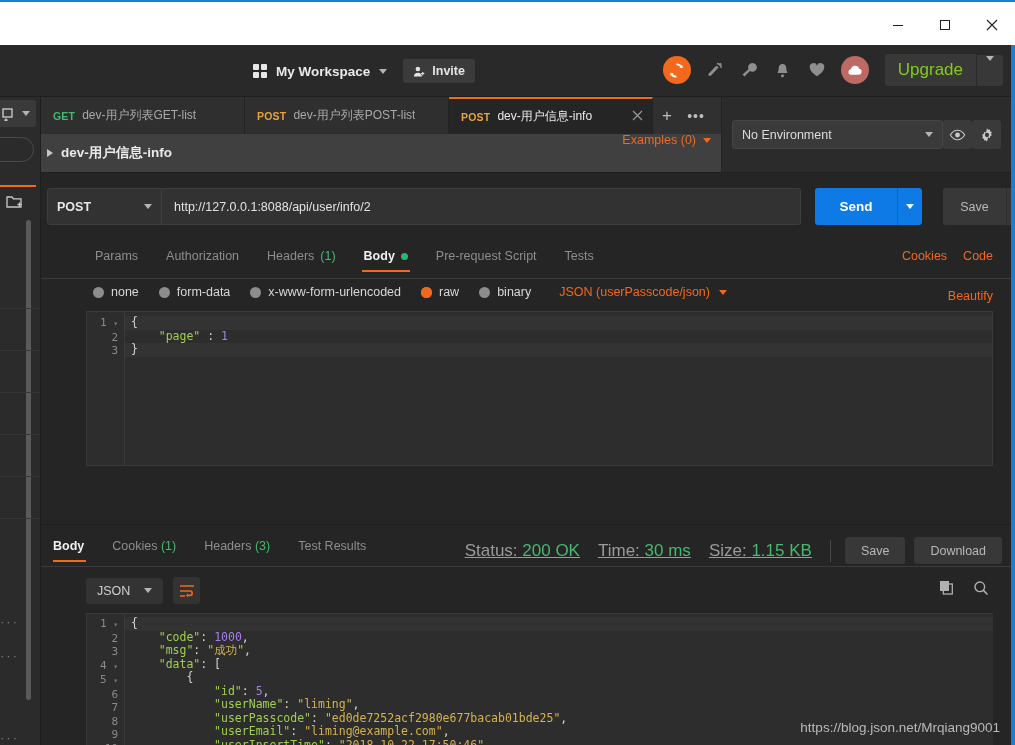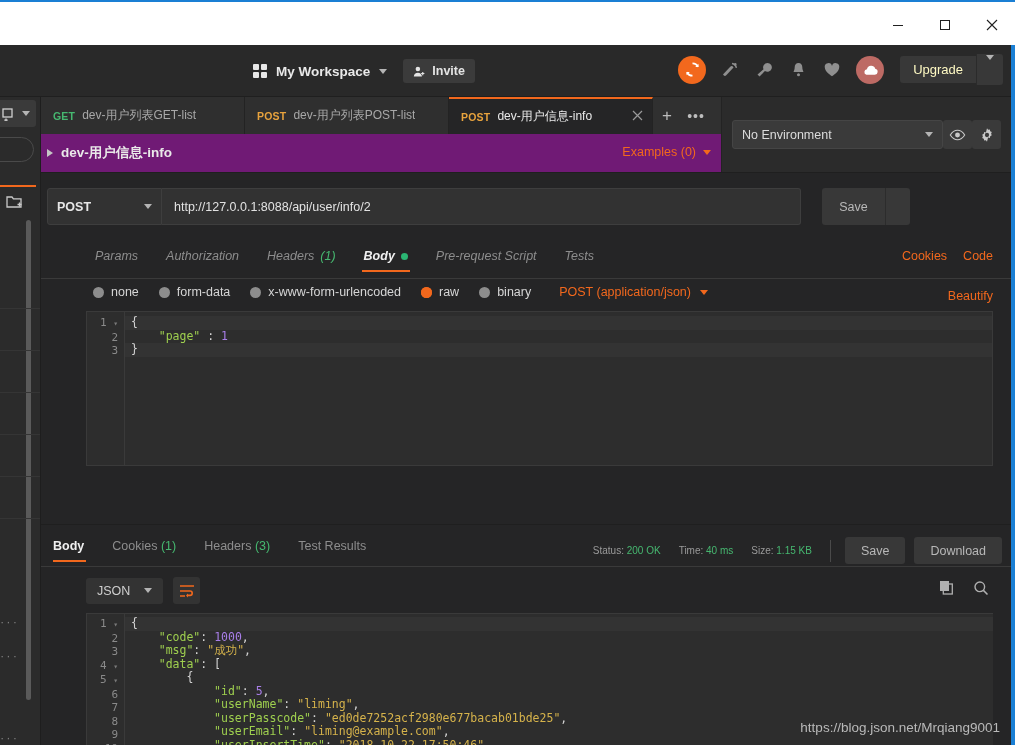--- a/index.html
+++ b/index.html
@@ -53,21 +53,21 @@
   .sync-circle {
     width: 28px; height: 28px; border-radius: 50%; background: #f2681d;
     display: flex; align-items: center; justify-content: center;
   }
   .icon-btn { width: 20px; height: 20px; display: flex; align-items: center; justify-content: center; color: #8f8f8f; }
   .cloud-circle {
     width: 28px; height: 28px; border-radius: 50%; background: #bd6a64;
     display: flex; align-items: center; justify-content: center;
   }
   .upgrade-wrap { display: flex; align-items: center; margin-left: 2px; }
-  .upgrade-btn { background: #383838; color: #fef9c3; font-size: 13px; padding: 6px 13px; border-radius: 3px 0 0 3px; }
+  .upgrade-btn { background: #383838; color: #84cc16; font-size: 17px; padding: 6px 13px; border-radius: 3px 0 0 3px; }
   .upgrade-caret { background: #383838; padding: 6px 9px 7px; border-radius: 0 3px 3px 0; border-left: 1px solid #2b2b2b; }
 
   
   .sidebar {
     position: absolute; left: 0; top: 52px; width: 41px; height: 648px;
     background: #2b2b2b; border-right: 1px solid #1e1e1e; overflow: hidden;
   }
   .sb-new {
     position: absolute; left: -12px; top: 3px; width: 48px; height: 27px; background: #3a3a3a;
     border-radius: 3px; display: flex; align-items: center; justify-content: flex-end; padding-right: 6px; gap: 4px;
@@ -76,21 +76,21 @@
     position: absolute; left: -22px; top: 40px; width: 56px; height: 25px;
     border: 1px solid #4a4a4a; border-radius: 13px;
   }
   .sb-orange { position: absolute; left: 0; top: 88px; width: 36px; height: 2px; background: #f2681d; }
   .sb-colicon { position: absolute; left: 6px; top: 97px; color: #c9c9c9; }
   .sb-scroll { position: absolute; left: 26px; top: 123px; width: 5px; height: 480px; background: #5a5a5a; border-radius: 3px; }
   .sb-row { position: absolute; left: 0; width: 41px; border-bottom: 1px solid #353535; }
   .sb-dots { position: absolute; left: 0px; color: #7d7d7d; font-size: 13px; letter-spacing: 2px; }
 
   
-  .main { position: absolute; left: 41px; top: 52px; width: 970px; height: 648px; background: #701a75; }
+  .main { position: absolute; left: 41px; top: 52px; width: 970px; height: 648px; background: #404040; }
 
   
   .tabstrip { position: absolute; left: 0; top: 0; width: 970px; height: 37px; background: #303030; display: flex; }
   .req-tab {
     width: 204px; height: 37px; background: #2f2f2f; border-right: 1px solid #232323;
     display: flex; align-items: center; padding: 0 12px; gap: 7px; position: relative;
   }
   .req-tab.active { background: #252526; border-top: 2px solid #f2681d; }
   .meth { font-size: 10.5px; font-weight: 700; letter-spacing: .2px; }
   .meth.get { color: #46b870; }
@@ -121,21 +121,21 @@
 
   
   .reqtitle {
     position: absolute; left: 0; top: 37px; width: 680px; height: 38px;
     display: flex; align-items: center; padding-left: 6px; gap: 8px;
   }
   .tri { width: 0; height: 0; border-top: 4px solid transparent; border-bottom: 4px solid transparent;
          border-left: 6px solid #c5c5c5; }
   .reqtitle .name { color: #e9e9e9; font-size: 13.5px; font-weight: 700; }
   .examples {
-    position: absolute; right: 300px; top: 48px; display: flex; align-items: center; gap: 7px;
+    position: absolute; right: 300px; top: 36px; display: flex; align-items: center; gap: 7px;
     color: #f2681d; font-size: 12.5px;
   }
   .examples .caret { border-top-color: #f2681d; }
 
   
   .reqpane { position: absolute; left: 0; top: 75px; width: 970px; height: 400px; background: #252526;
              border-top: 1px solid #1f1f1f; }
   .urlrow { position: absolute; left: 6px; top: 15px; display: flex; align-items: center; gap: 10px; }
   .methodbox {
     width: 115px; height: 37px; background: #323232; border: 1px solid #3e3e3e; border-radius: 3px 0 0 3px;
@@ -154,21 +154,21 @@
                 display: flex; align-items: center; justify-content: center; border-radius: 0 3px 3px 0; }
   .savewrap { display: flex; margin-left: 11px; }
   .save-btn { width: 63px; height: 37px; background: #383838; color: #b8b8b8; font-size: 12.5px;
               display: flex; align-items: center; justify-content: center; border-radius: 3px 0 0 3px; }
   .save-caret { width: 25px; height: 37px; background: #383838; border-left: 1px solid #2c2c2c;
                 display: flex; align-items: center; justify-content: center; border-radius: 0 3px 3px 0; }
 
   
   .reqtabs { position: absolute; left: 40px; top: 66px; display: flex; align-items: flex-end; gap: 0; }
   .rtab { padding: 10px 14px 9px; font-size: 12.5px; color: #8d8d8d; position: relative;
-          display: flex; align-items: center; gap: 6px; font-style: italic; }
+          display: flex; align-items: center; gap: 6px; }
   .rtab.active { color: #f0f0f0; font-weight: 700; }
   .rtab.active::after { content: ""; position: absolute; left: 12px; right: 12px; bottom: 0;
                         height: 2px; background: #f2681d; }
   .cnt { color: #46b870; }
   .greendot { width: 7px; height: 7px; border-radius: 50%; background: #2bb673; display: inline-block; }
   .req-links { position: absolute; right: 18px; top: 76px; display: flex; gap: 16px; color: #f2681d; font-size: 12.5px; }
   .reqtabs-rule { position: absolute; left: 0; top: 105px; width: 970px; height: 1px; background: #3a3a3a; }
 
   
   .radios { position: absolute; left: 52px; top: 112px; display: flex; align-items: center; gap: 20px; }
@@ -200,21 +200,21 @@
 
   
   .respane { position: absolute; left: 0; top: 427px; width: 970px; height: 221px; background: #252526;
              border-top: 1px solid #1f1f1f; }
   .resptabs { position: absolute; left: 0; top: 4px; display: flex; align-items: flex-end; }
   .rsptab { padding: 10px 14px 9px; font-size: 12.5px; color: #8d8d8d; position: relative; }
   .rsptab.active { color: #f0f0f0; font-weight: 700; }
   .rsptab.active::after { content: ""; position: absolute; left: 12px; right: 12px; bottom: 0; height: 2px; background: #f2681d; }
   .rsptab:first-child { padding-left: 12px; }
   .meta { position: absolute; right: 0; top: 12px; display: flex; align-items: center; gap: 0; }
-  .metaitem { font-size: 10px; color: #9a9a9a; margin-right: 18px; }
+  .metaitem { font-size: 17px; color: #9a9a9a; margin-right: 18px; text-decoration: underline; }
   .metaitem b { color: #46b870; font-weight: 400; }
   .vsep { width: 1px; height: 22px; background: #4a4a4a; margin-right: 14px; }
   .meta-btn { height: 27px; padding: 0 16px; background: #383838; color: #b8b8b8; font-size: 12.5px;
               border-radius: 3px; display: flex; align-items: center; margin-right: 9px; }
   .resp-rule { position: absolute; left: 0; top: 41px; width: 970px; height: 1px; background: #3a3a3a; }
 
   .fmtrow { position: absolute; left: 45px; top: 52px; display: flex; align-items: center; gap: 10px; }
   .seg { display: flex; background: #333333; border-radius: 3px; overflow: hidden; }
   .seg div { padding: 6px 15px; font-size: 12.5px; color: #8d8d8d; }
   .seg div.on { color: #f2f2f2; font-weight: 700; background: #3d3d3d; }
@@ -405,20 +405,26 @@
       <div class="reqpane">
 
         <div class="urlrow">
           <div class="methodbox">
             <span>POST</span>
             <span class="caret"></span>
           </div>
           <div class="urlbox">
             <span>http://127.0.0.1:8088/api/user/info/2</span>
           </div>
+          <span class="sendwrap">
+            <span class="send-btn">Send</span>
+            <span class="send-caret">
+              <span class="caret" style="border-top-color:#fff"></span>
+            </span>
+          </span>
           <span class="savewrap">
             <span class="save-btn">Save</span>
             <span class="save-caret"></span>
           </span>
         </div>
 
         <div class="reqtabs">
           <div class="rtab">
             <span>Params</span>
           </div>
@@ -461,21 +467,21 @@
           </label>
           <label class="radio">
             <span class="dot on"></span>
             <span>raw</span>
           </label>
           <label class="radio">
             <span class="dot"></span>
             <span>binary</span>
           </label>
           <span class="jsontype">
-            <span>POST (application/json)</span>
+            <span>JSON (userPasscode/json)</span>
             <span class="caret"></span>
           </span>
         </div>
         <div class="beautify">Beautify</div>
 
         <div class="editor">
           <div class="active-line" style="top:4px;"></div>
           <div class="active-line" style="top:31px;"></div>
           <div class="gutter">
             <div class="lnum" id="req-lnums">
@@ -506,21 +512,21 @@
           </div>
         </div>
 
         <div class="meta">
           <span class="metaitem">
             <span>Status:</span>
             <b>200 OK</b>
           </span>
           <span class="metaitem">
             <span>Time:</span>
-            <b>40 ms</b>
+            <b>30 ms</b>
           </span>
           <span class="metaitem">
             <span>Size:</span>
             <b>1.15 KB</b>
           </span>
           <span class="vsep"></span>
           <span class="meta-btn">Save</span>
           <span class="meta-btn">Download</span>
         </div>
         <div class="resp-rule"></div>

